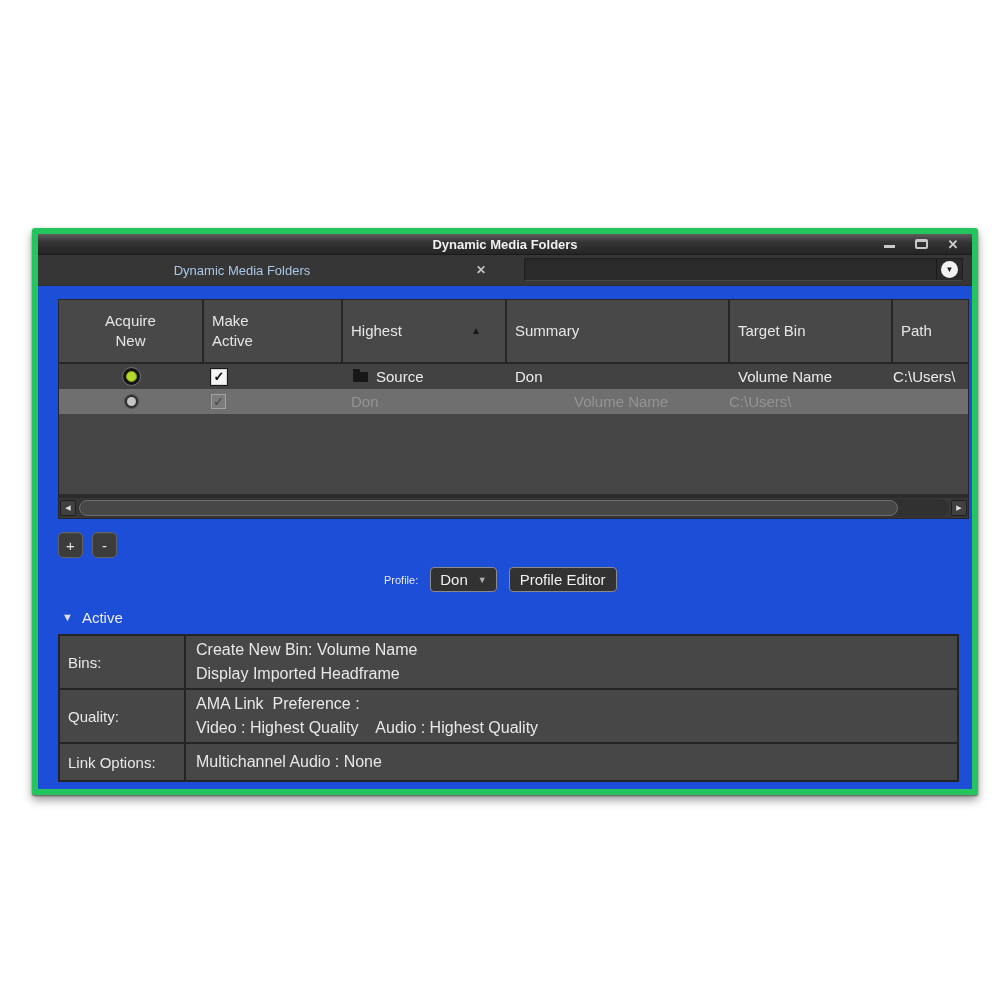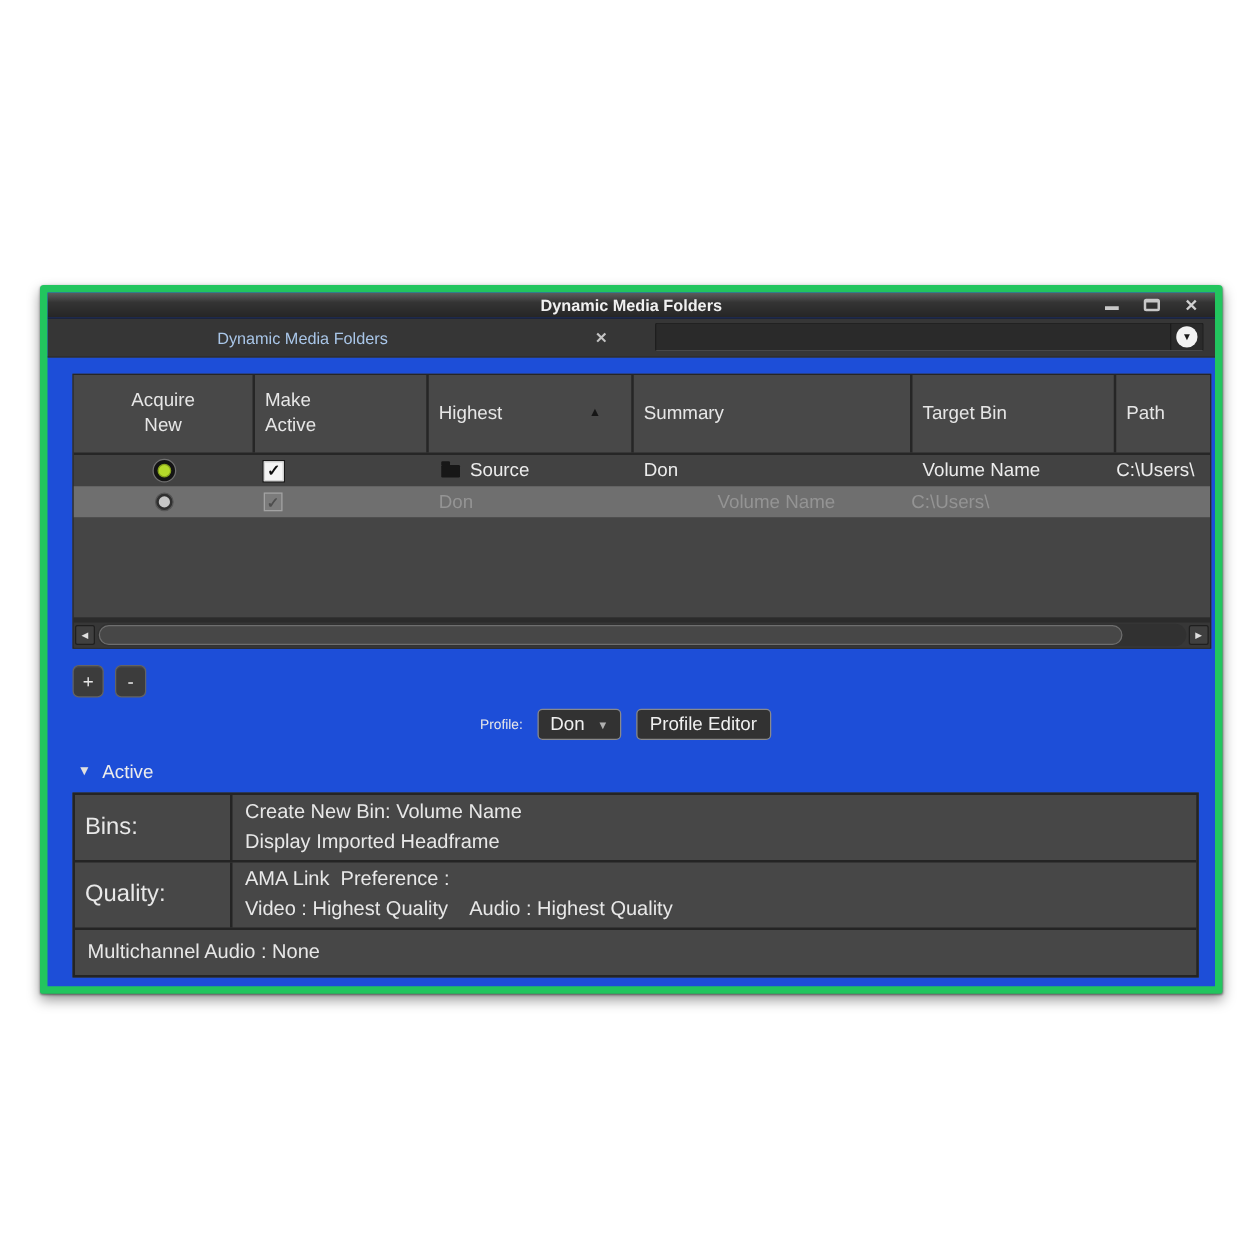--- a/index.html
+++ b/index.html
@@ -124,21 +124,21 @@
   
   .summary-head { margin-top:16px; margin-left:4px; display:flex; align-items:center;
     gap:9px; height:18px; }
   .summary-head .tri { color:#e0e0e0; font-size:11px; }
   .summary-head .lbl { color:#ececec; font-size:15px; }
 
   .sum-table { margin-top:8px; width:901px; border:2px solid #242424; background:#474747; }
   .sum-row { display:flex; border-bottom:2px solid #242424; }
   .sum-row:last-child { border-bottom:none; min-height:36px; }
   .sum-label { width:126px; flex:0 0 126px; border-right:2px solid #242424;
-    padding-left:8px; display:flex; align-items:center; color:#e8e8e8; font-size:19px; }
+    padding-left:8px; display:flex; align-items:center; color:#e8e8e8; font-size:15px; }
   .sum-value { flex:1; padding:2px 10px; display:flex; flex-direction:column;
     justify-content:center; color:#e8e8e8; font-size:16px; line-height:24px;
     white-space:pre-wrap; }
 </style>
 </head>
 <body>
 
 <div class="window">
 
   <div class="titlebar">
@@ -254,20 +254,21 @@
         </div>
       </div>
       <div class="sum-row">
         <div class="sum-label">Quality:</div>
         <div class="sum-value">
           <div>AMA Link  Preference :</div>
           <div>Video : Highest Quality    Audio : Highest Quality</div>
         </div>
       </div>
       <div class="sum-row">
+        <div class="sum-label">Link Options:</div>
         <div class="sum-value">
           <div>Multichannel Audio : None</div>
         </div>
       </div>
     </div>
 
   </div>
 </div>
 
 </body></html>

